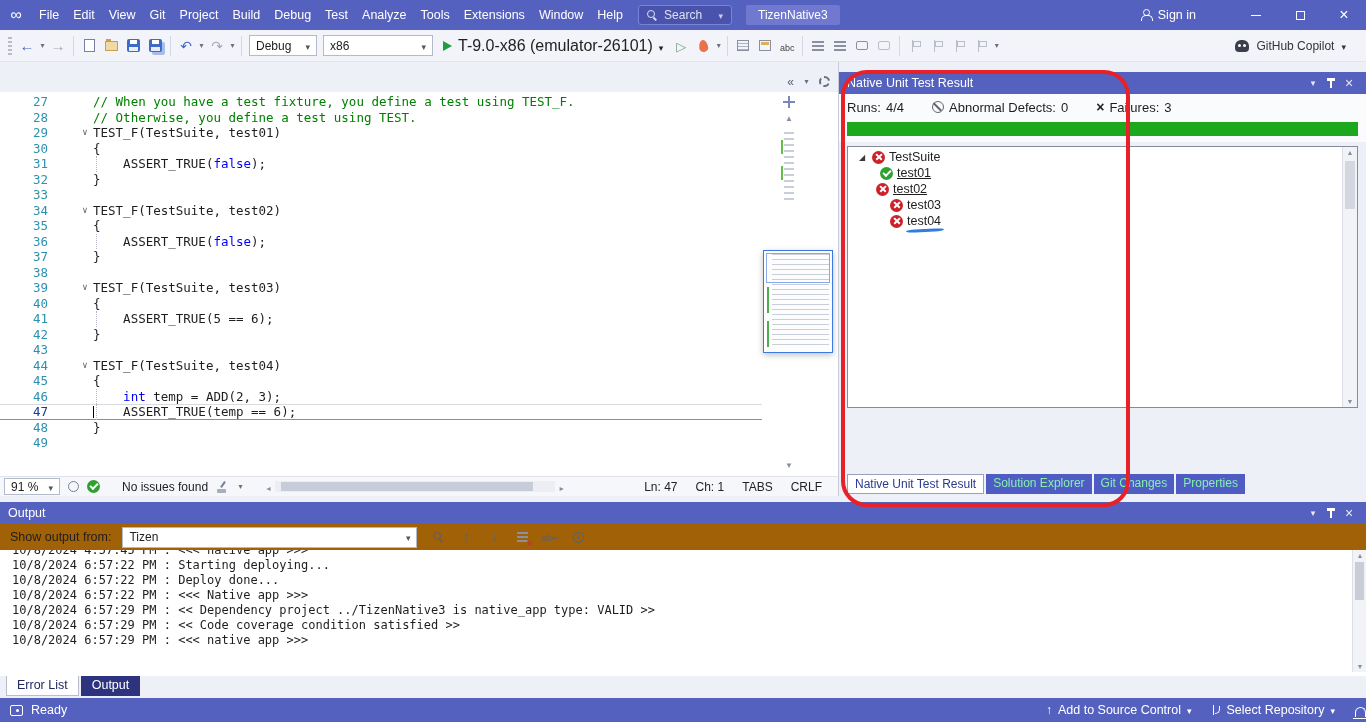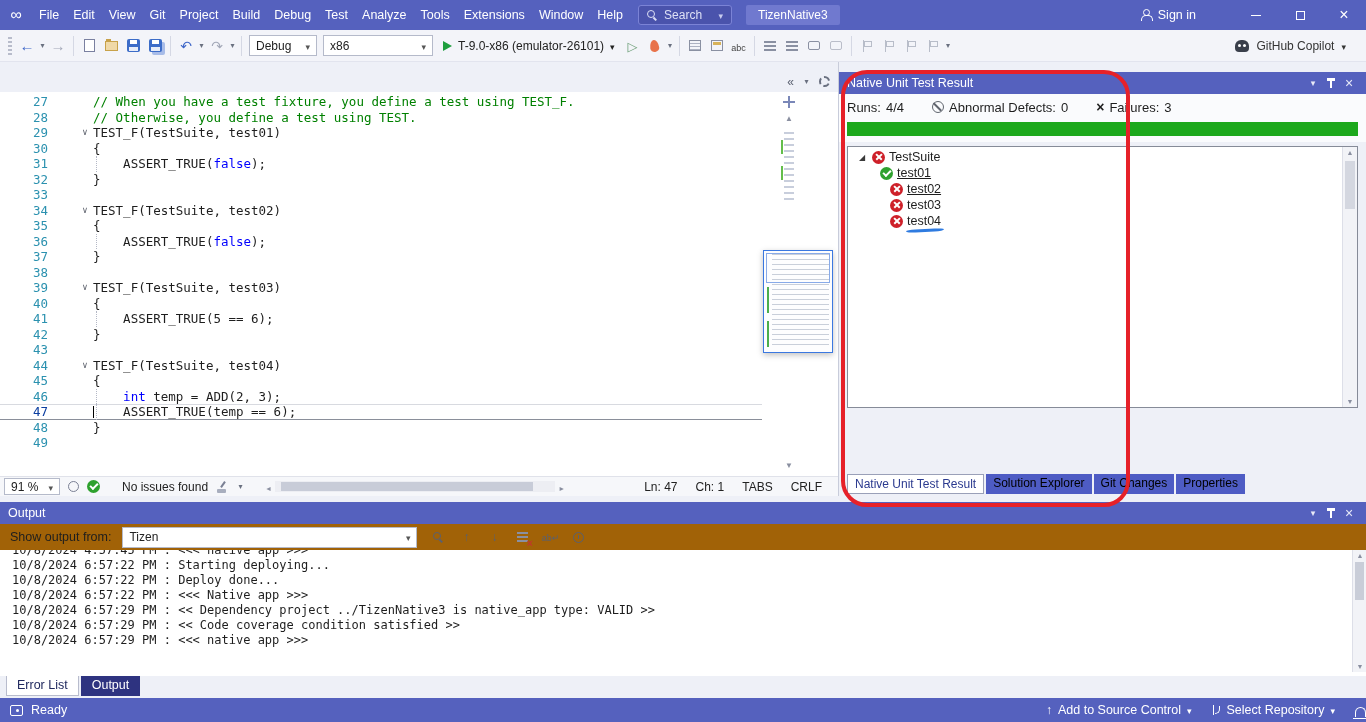--- a/index.html
+++ b/index.html
@@ -45,21 +45,21 @@
   .ic-doc{width:11px;height:13px;background:#fff;border:1px solid #7A80A0;display:block}
   .ic-folder{width:13px;height:10px;background:#F0D9A8;border:1px solid #C8A24A;position:relative;display:block}
   .ic-folder::before{content:"";position:absolute;top:-3px;left:0;width:5px;height:2px;background:#C8A24A}
   .ic-floppy{width:13px;height:13px;background:#3C6CC8;border-radius:2px;position:relative;display:block}
   .ic-floppy::before{content:"";position:absolute;top:1px;left:3px;right:3px;height:4px;background:#fff}
   .ic-floppy::after{content:"";position:absolute;bottom:1px;left:2px;right:2px;height:4px;background:#E8EDF8}
   .ic-floppy.all{box-shadow:3px 3px 0 0 #A8BCE8}
   .combo{display:flex;align-items:center;background:#fff;border:1px solid #B5BACA;height:21px;padding:0 6px;font-size:12px;gap:6px;margin:0 3px;color:#222}
   .combo .dd{margin-left:auto;color:#555}
   .w68{width:68px}.w110{width:110px}.w300{width:295px}
-  .runbtn{display:flex;align-items:center;gap:6px;padding:0 7px;height:24px;font-size:12px;color:#222;white-space:nowrap}
+  .runbtn{display:flex;align-items:center;gap:6px;padding:0 7px;height:24px;font-size:16px;color:#222;white-space:nowrap}
   .play-solid{width:0;height:0;border-left:9px solid #1E9E3E;border-top:5.5px solid transparent;border-bottom:5.5px solid transparent;display:block}
   .play-hollow::before{content:"▷";color:#6FA07A;font-size:13px}
   .ic-flame{width:9px;height:12px;background:#E8734B;border-radius:50% 50% 50% 50%/65% 65% 35% 35%;transform:rotate(-8deg);display:block}
   .ic-box-lines{width:12px;height:11px;border:1px solid #8A90A2;background:repeating-linear-gradient(to bottom,transparent 0 2px,#ADB2C2 2px 3px);display:block}
   .ic-box-pair{width:12px;height:11px;border:1px solid #8A90A2;position:relative;display:block}
   .ic-box-pair::after{content:"";position:absolute;left:1px;right:1px;top:1px;height:3px;background:#D8B35A}
   .ic-abc::before{content:"abc";font-size:9px;color:#444;letter-spacing:0}
   .ic-indent{width:12px;height:10px;background:repeating-linear-gradient(to bottom,#8A90A2 0 2px,transparent 2px 4px);display:block}
   .ic-comment{width:12px;height:9px;border:1px solid #8A90A2;border-radius:2px;display:block}
   .ic-comment.off{opacity:.55}
@@ -152,21 +152,21 @@
   .ticon.pass{background:var(--pass)}
   .ticon.pass::before{content:"";display:block;width:6px;height:3px;border-left:2px solid #fff;border-bottom:2px solid #fff;transform:rotate(-45deg);margin:3px 0 0 3px}
   .tlabel{white-space:nowrap;position:relative}
   .blue-underline{position:absolute;left:-1px;right:-3px;bottom:-4px;height:3px;background:var(--annot-blue);border-radius:50%/100%;transform:rotate(-3deg)}
   .vscroll{position:absolute;right:0;top:0;bottom:0;width:15px;background:#F2F3F7;border-left:1px solid #DDDFE8}
   .vs-u,.vs-d{position:absolute;left:0;width:14px;text-align:center;color:#8A8FA0;font-size:7px}
   .vs-u{top:2px}.vs-u::before{content:"▲"}
   .vs-d{bottom:2px}.vs-d::before{content:"▼"}
   .vs-thumb{position:absolute;left:2px;right:2px;top:14px;height:48px;background:#D4D7E0}
   .ptabs{margin-top:auto;margin-bottom:2px;height:20px;display:flex;padding-left:8px;gap:2px}
-  .ptab{height:20px;line-height:19px;padding:0 7px;font-size:12px;background:#4E5CC4;color:#000000;white-space:nowrap}
+  .ptab{height:20px;line-height:19px;padding:0 7px;font-size:12px;background:#4E5CC4;color:#86efac;white-space:nowrap}
   .ptab.active{background:#fff;color:#2B3A8F;border:1px solid #9AA0B8}
   
   .opanel{position:absolute;left:0;top:496px;width:1366px;height:180px;background:#EEF0F7;display:flex;flex-direction:column}
   .opanel .phead{margin-top:6px}
   .obar{height:26px;display:flex;align-items:center;gap:8px;padding:0 10px;background:#a16207;flex:none;font-size:12.5px}
   .oico{width:20px;height:20px;display:flex;align-items:center;justify-content:center;color:#5A6070}
   .oico.prev::before{content:"↑";font-size:12px}
   .oico.next::before{content:"↓";font-size:12px}
   .ic-clear{width:11px;height:11px;background:repeating-linear-gradient(to bottom,#8A90A2 0 2px,transparent 2px 4px);position:relative;display:block}
   .ic-clear::after{content:"×";position:absolute;right:-5px;bottom:-6px;color:#C0392B;font-size:11px;font-weight:bold}
@@ -560,21 +560,21 @@
           <div class="trow" style="padding-left: 8px;">
             <span class="expander">◢</span>
             <span class="ticon fail"></span>
             <span class="tlabel">TestSuite</span>
           </div>
           <div class="trow" style="padding-left: 16px; text-decoration: underline;">
             <span class="expander-sp"></span>
             <span class="ticon pass"></span>
             <span class="tlabel">test01</span>
           </div>
-          <div class="trow" style="padding-left: 26px; text-decoration: underline;">
+          <div class="trow" style="padding-left: 12px; text-decoration: underline;">
             <span class="expander-sp"></span>
             <span class="ticon fail"></span>
             <span class="tlabel">test02</span>
           </div>
           <div class="trow" style="padding-left: 26px;">
             <span class="expander-sp"></span>
             <span class="ticon fail"></span>
             <span class="tlabel">test03</span>
           </div>
           <div class="trow" style="padding-left: 26px;">

